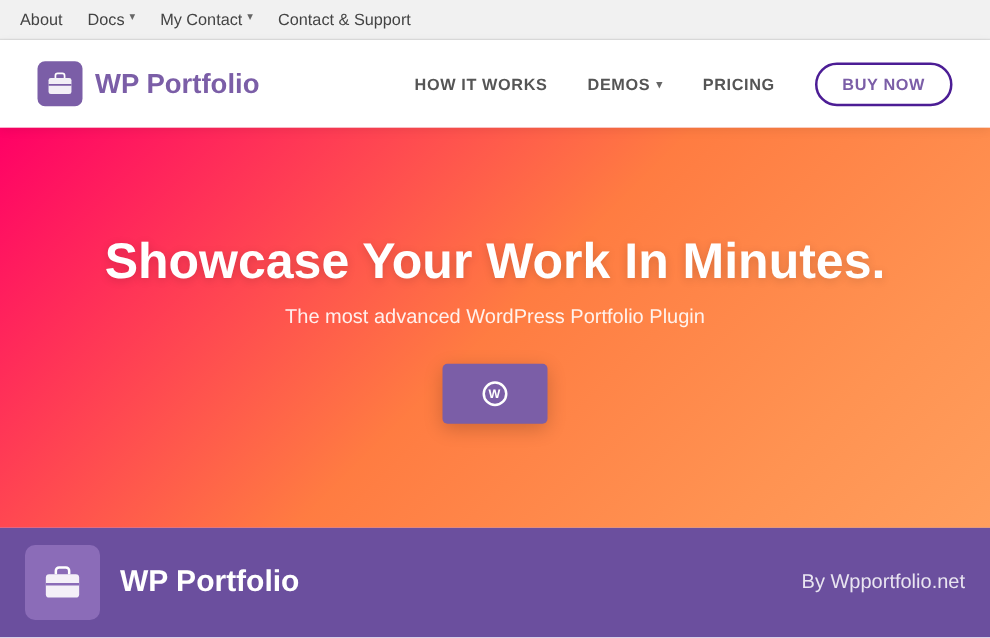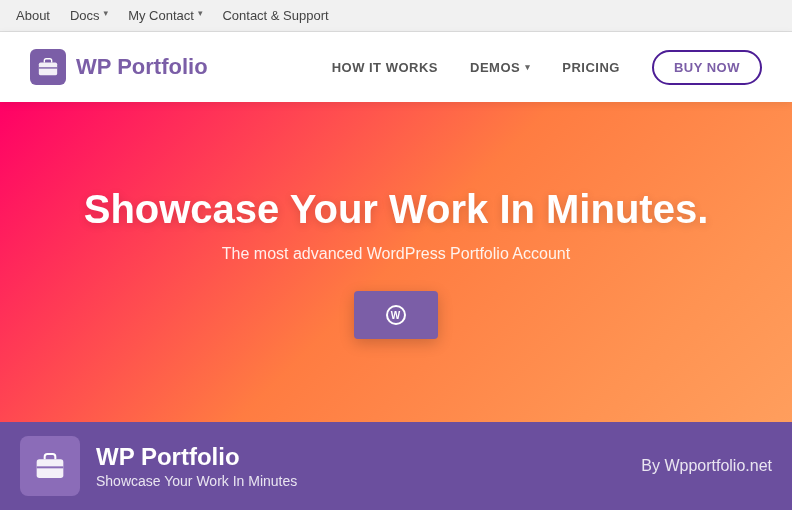--- a/index.html
+++ b/index.html
@@ -253,35 +253,34 @@
       <a class="nav-link" href="#">
         <span>PRICING</span>
       </a>
       <a class="nav-btn" href="#">BUY NOW</a>
     </div>
   </nav>
 
   <section class="hero">
     <div class="hero-content">
       <h1 class="hero-title">Showcase Your Work In Minutes.</h1>
-      <p class="hero-subtitle">The most advanced WordPress Portfolio Account</p>
+      <p class="hero-subtitle">The most advanced WordPress Portfolio Plugin</p>
       <button class="hero-btn">
         <span class="wp-icon-circle">W</span>
       </button>
     </div>
   </section>
 
   <div class="bottom-bar">
     <div class="plugin-icon">
       <svg width="32" height="32" viewBox="0 0 24 24" fill="white">
         <rect x="2" y="7" width="20" height="14" rx="2" fill="white" opacity="0.9"></rect>
         <path d="M8 7V5a2 2 0 012-2h4a2 2 0 012 2v2" stroke="white" stroke-width="1.5" fill="none"></path>
         <line x1="2" y1="13" x2="22" y2="13" stroke="#8b6cb8" stroke-width="1.5"></line>
       </svg>
     </div>
     <div class="plugin-info">
       <div class="plugin-name">WP Portfolio</div>
-      <div class="plugin-tagline">Showcase Your Work In Minutes</div>
     </div>
     <div class="plugin-by">By Wpportfolio.net</div>
   </div>
 
 </div>
 
 </body></html>

